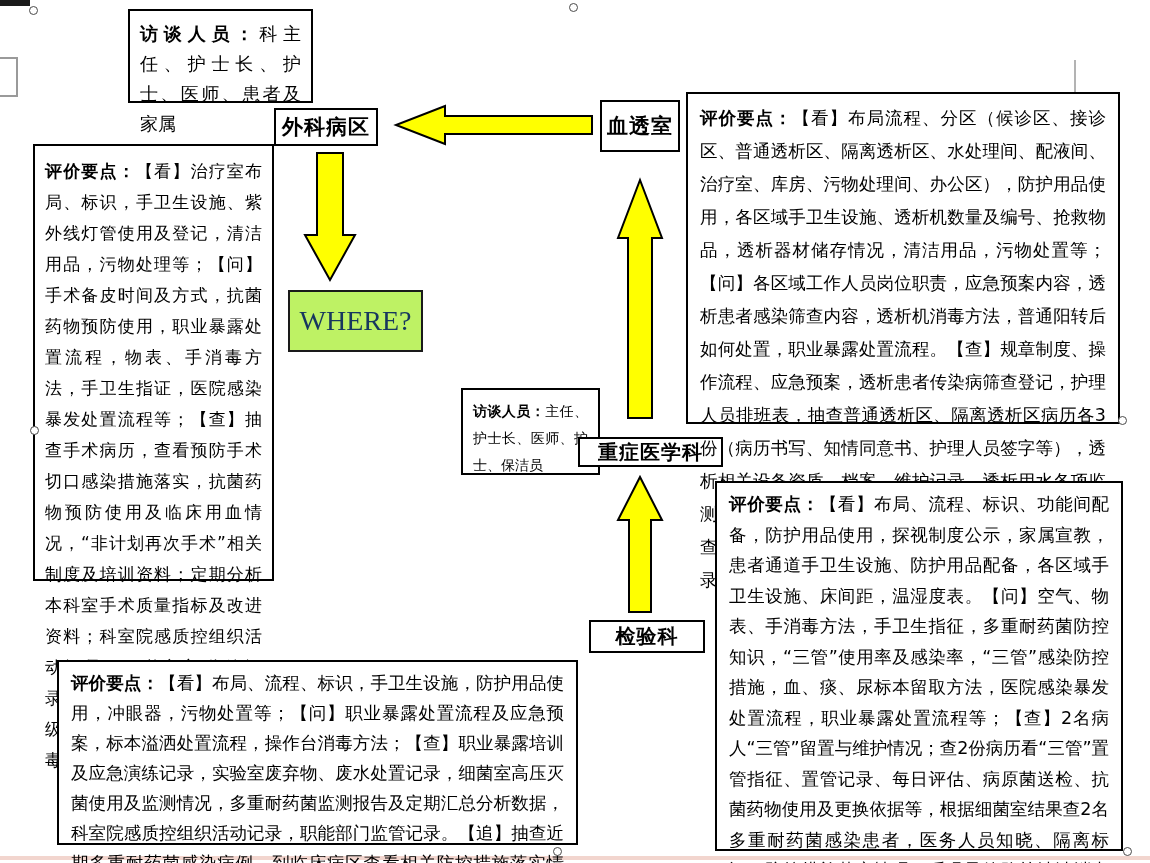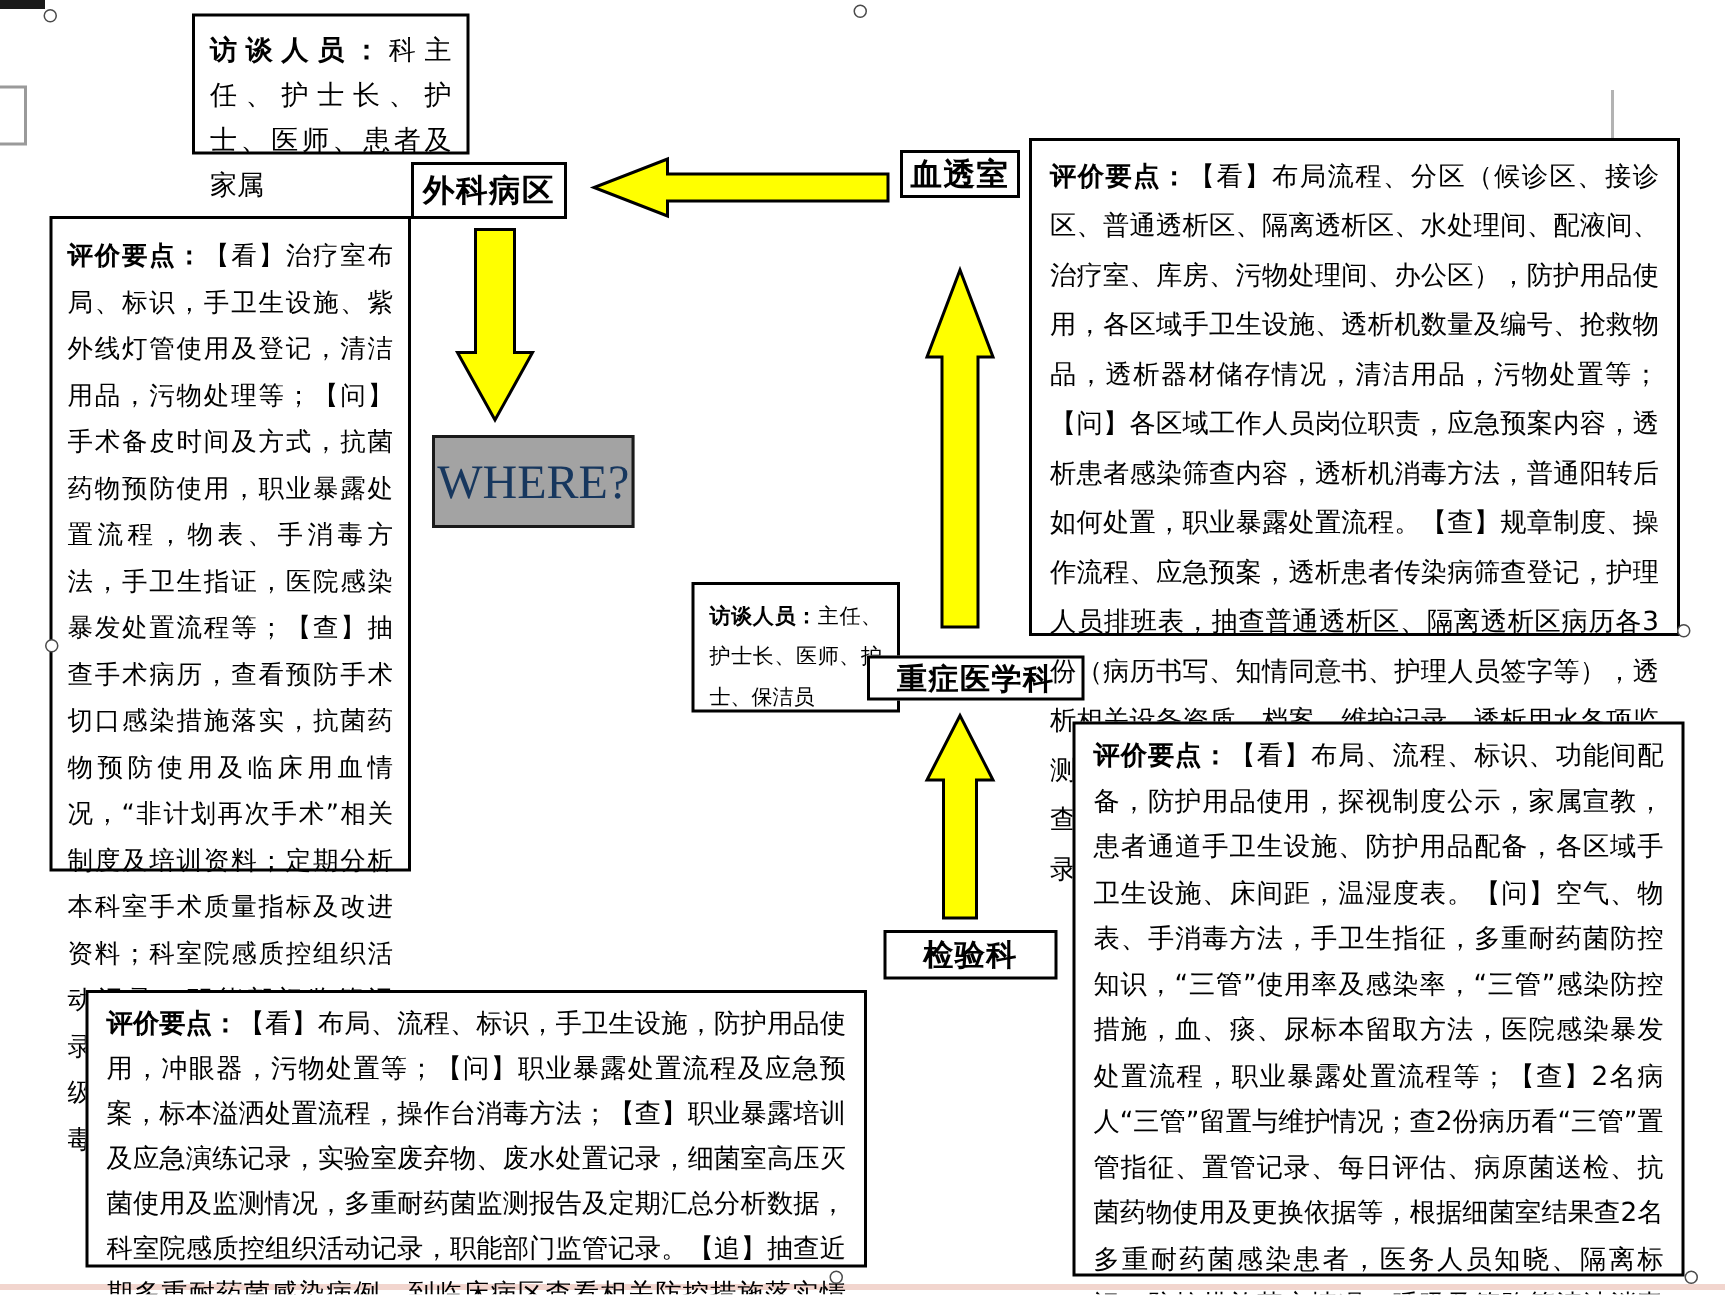--- a/index.html
+++ b/index.html
@@ -9,23 +9,23 @@
   .txt{padding:8px 10px;text-align:justify;}
   .b{font-weight:bold;}
   .nodelabel{display:flex;align-items:center;justify-content:center;
              font-weight:bold;letter-spacing:1px;}
   .ivu{line-height:29px;}
   .handle{position:absolute;width:9px;height:9px;border-radius:50%;
           background:#fff;border:1.5px solid #4a4a4a;box-sizing:border-box;}
   svg{position:absolute;left:0;top:0;}
   .arrow{fill:#FFFF00;stroke:#000;stroke-width:2;}
   #where{position:absolute;left:288px;top:290px;width:135px;height:62px;
-         background:#a3a3a3;border:2px solid #1a1a1a;box-sizing:border-box;
+         background:#bef264;border:2px solid #1a1a1a;box-sizing:border-box;
          display:flex;align-items:center;justify-content:center;
-         font-family:"Liberation Serif",serif;font-size:32px;color:#17375E;}
+         font-family:"Liberation Serif",serif;font-size:28px;color:#17375E;}
   .frag{position:absolute;}
 </style>
 </head>
 <body>
 
 <div id="canvas">
 
   <div class="frag" style="left:0;top:0;width:30px;height:6px;background:#1a1a1a;"></div>
   <div class="frag" style="left:-22px;top:57px;width:36px;height:36px;border:2px solid #9a9a9a;"></div>
   <div class="frag" style="left:1074px;top:60px;width:2px;height:33px;background:#b3b3b3;"></div>
@@ -45,21 +45,21 @@
 
   <div class="box txt ivu" style="left:461px;top:388px;width:139px;height:87px;font-size:14px;line-height:27px;">
     <span class="b">访谈人员：</span><span>主任、护士长、医师、护士、保洁员</span>
   </div>
 
 
   <div class="box nodelabel" style="left:274px;top:108px;width:104px;height:38px;font-size:21px;">
       <span>外科病区</span>
     </div>
 
-  <div class="box nodelabel" style="left:600px;top:100px;width:80px;height:32px;font-size:21px;">
+  <div class="box nodelabel" style="left:600px;top:100px;width:80px;height:52px;font-size:21px;">
       <span>血透室</span>
     </div>
 
   <div class="box nodelabel" style="left:578px;top:437px;width:145px;height:30px;font-size:20px;">
       <span>重症医学科</span>
     </div>
 
   <div class="box nodelabel" style="left:589px;top:620px;width:116px;height:33px;font-size:20px;justify-content:center;">
       <span>检验科</span>
     </div>

